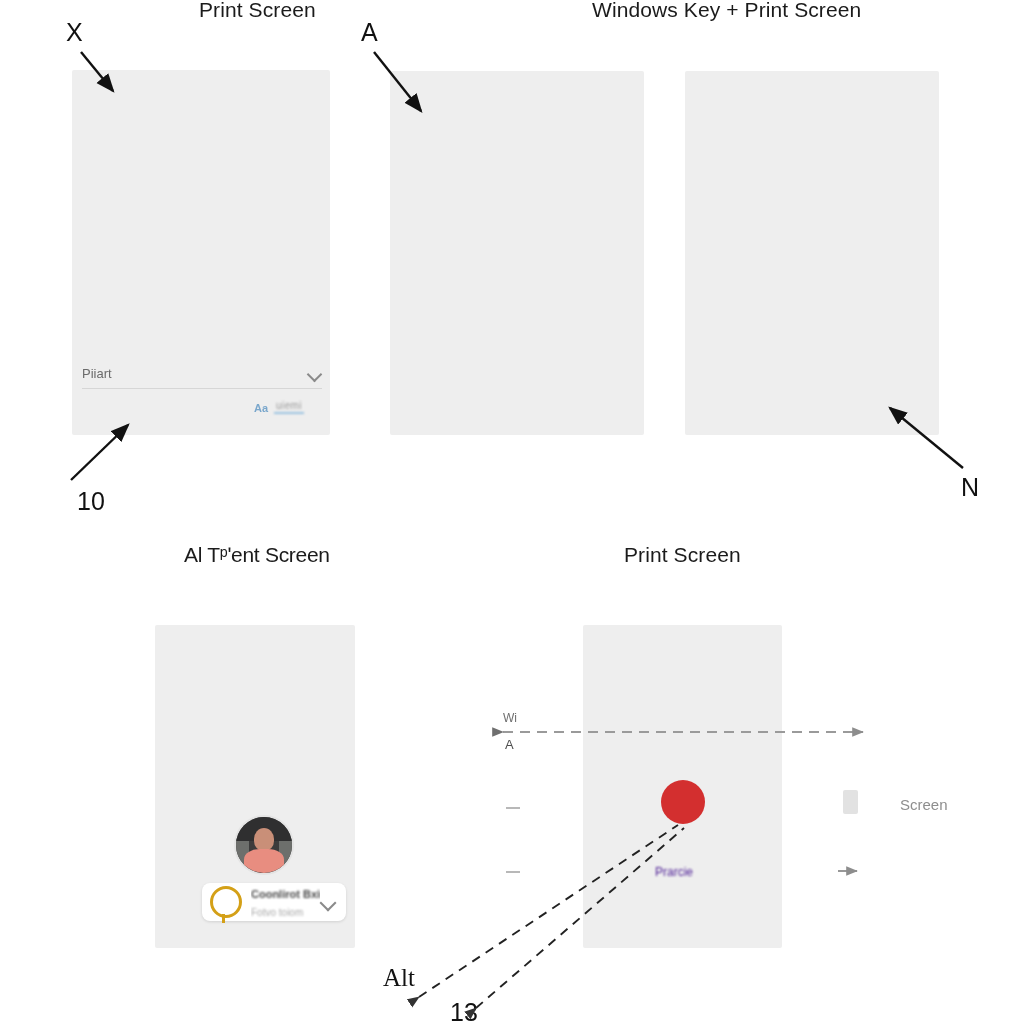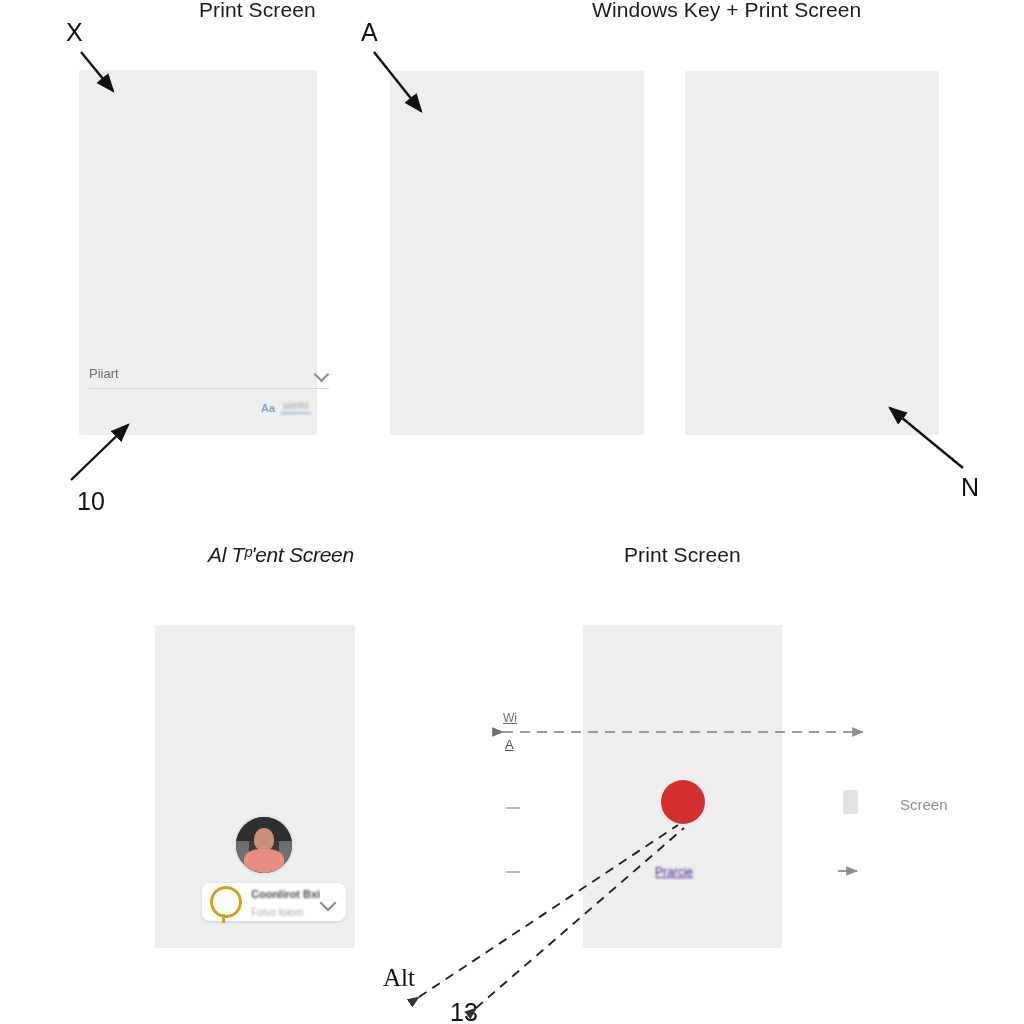--- a/index.html
+++ b/index.html
@@ -196,21 +196,20 @@
   .red-dot {
     position: absolute;
     border-radius: 50%;
     background: #d32f2f;
   }
   .mini-label {
     position: absolute;
     font-size: 12px;
     color: #8c8c8c;
     white-space: nowrap;
-    text-decoration: underline;
   }
   .mini-label.blur {
     filter: blur(0.8px);
     color: #4c1d95;
   }
   .gray-chip {
     position: absolute;
     background: #e2e2e2;
     border-radius: 2px;
   }
@@ -228,25 +227,25 @@
 </style>
 </head>
 <body>
 
 <div id="stage">
 
   <div class="heading" style="left:199px; top:-2px;">Print Screen</div>
 
   <div class="heading" style="left:592px; top:-2px;">Windows Key + Print Screen</div>
 
-  <div class="heading garbled" style="left:208px; top:543px;font-style:italic;">Al Tᵖʹent Screen</div>
+  <div class="heading garbled" style="left:184px; top:543px;">Al Tᵖʹent Screen</div>
 
   <div class="heading" style="left:624px; top:543px;">Print Screen</div>
 
-  <div class="panel" style="left:79px; top:70px; width:238px; height:365px;">
+  <div class="panel" style="left:72px; top:70px; width:258px; height:365px;">
 
     <div class="dropdown-row" style="left:10px; top:288px; width:240px; height:30px;">
       <span class="dropdown-label">Piiart</span>
       <span class="chev"></span>
     </div>
 
     <div class="aa-row" style="left:182px; top:330px;">
       <span class="aa-text">Aa</span>
       <span class="aa-chip">uiemi</span>
     </div>

